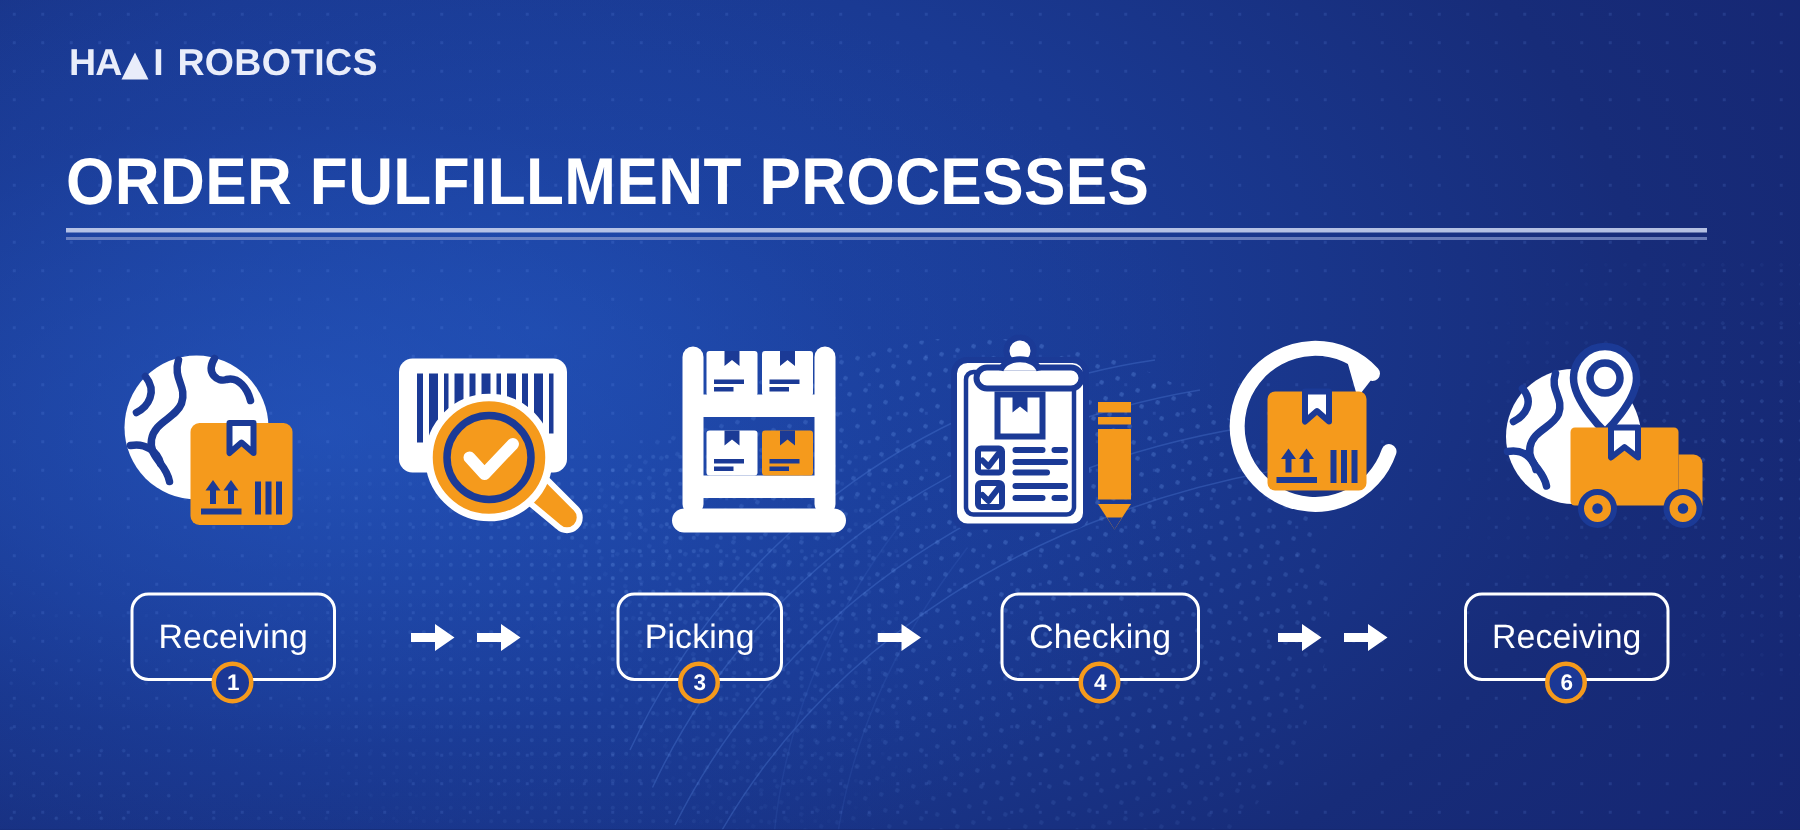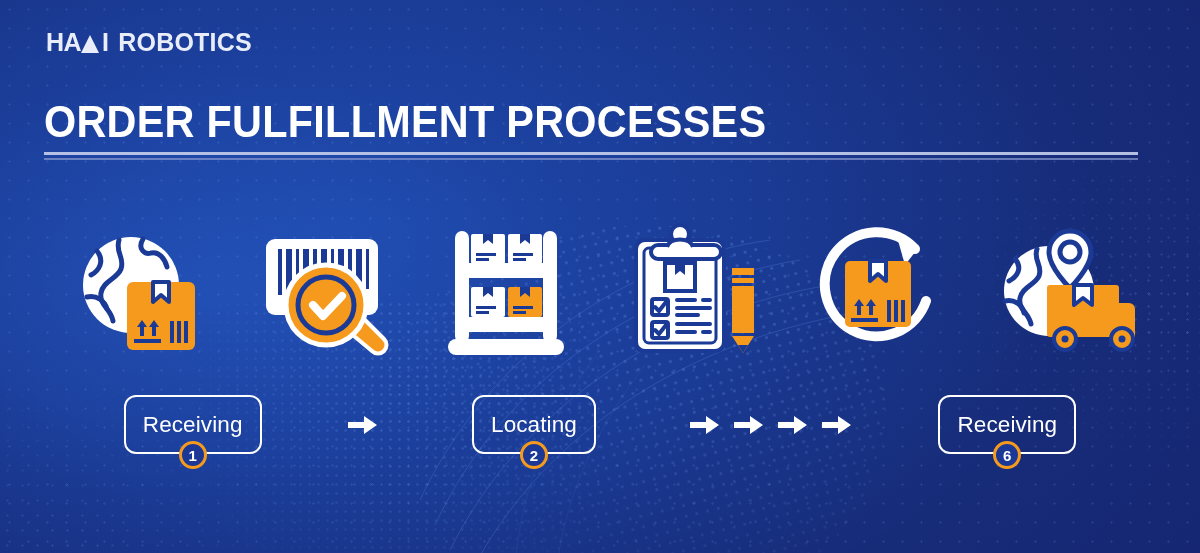--- a/index.html
+++ b/index.html
@@ -352,38 +352,44 @@
         <span>Receiving</span>
         <span class="badge">1</span>
       </div>
     </div>
     <div class="arrow-cell">
       <svg width="30" height="20" viewBox="0 0 30 20">
         <path d="M0 7 h16 v-6 l13 9 l-13 9 v-6 h-16 z" fill="#ffffff"></path>
       </svg>
     </div>
 
-    <div class="step-cell">
-      <div class="chip">
-        <span>Locating</span>
-        <span class="badge">2</span>
-      </div>
-    </div>
     <div class="arrow-cell">
       <svg width="30" height="20" viewBox="0 0 30 20">
         <path d="M0 7 h16 v-6 l13 9 l-13 9 v-6 h-16 z" fill="#ffffff"></path>
       </svg>
     </div>
 
+    <div class="step-cell">
+      <div class="chip">
+        <span>Picking</span>
+        <span class="badge">3</span>
+      </div>
+    </div>
     <div class="arrow-cell">
       <svg width="30" height="20" viewBox="0 0 30 20">
         <path d="M0 7 h16 v-6 l13 9 l-13 9 v-6 h-16 z" fill="#ffffff"></path>
       </svg>
     </div>
 
+    <div class="step-cell">
+      <div class="chip">
+        <span>Checking</span>
+        <span class="badge">4</span>
+      </div>
+    </div>
     <div class="arrow-cell">
       <svg width="30" height="20" viewBox="0 0 30 20">
         <path d="M0 7 h16 v-6 l13 9 l-13 9 v-6 h-16 z" fill="#ffffff"></path>
       </svg>
     </div>
 
     <div class="arrow-cell">
       <svg width="30" height="20" viewBox="0 0 30 20">
         <path d="M0 7 h16 v-6 l13 9 l-13 9 v-6 h-16 z" fill="#ffffff"></path>
       </svg>

